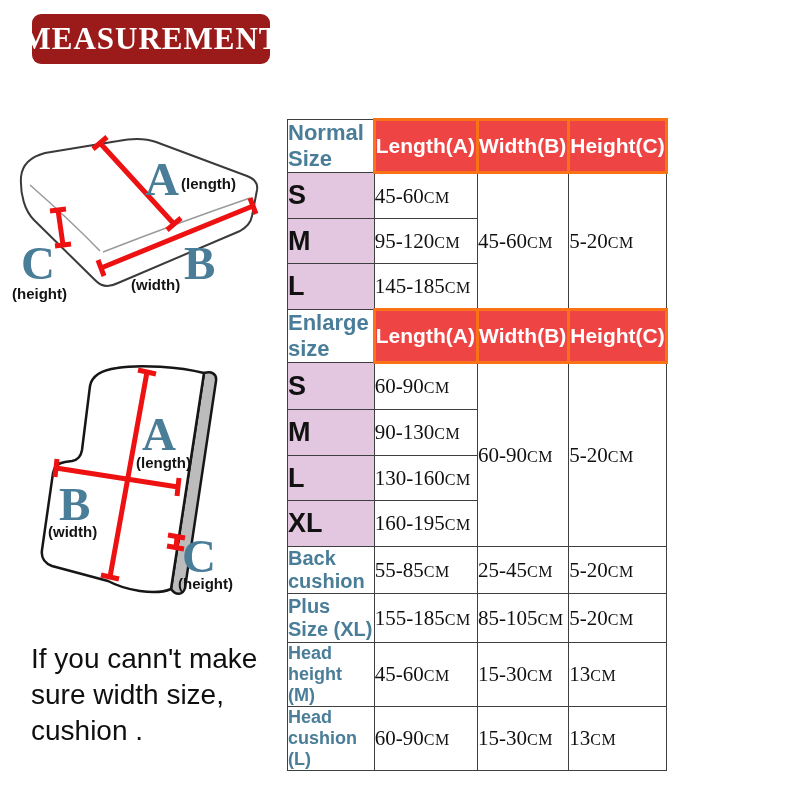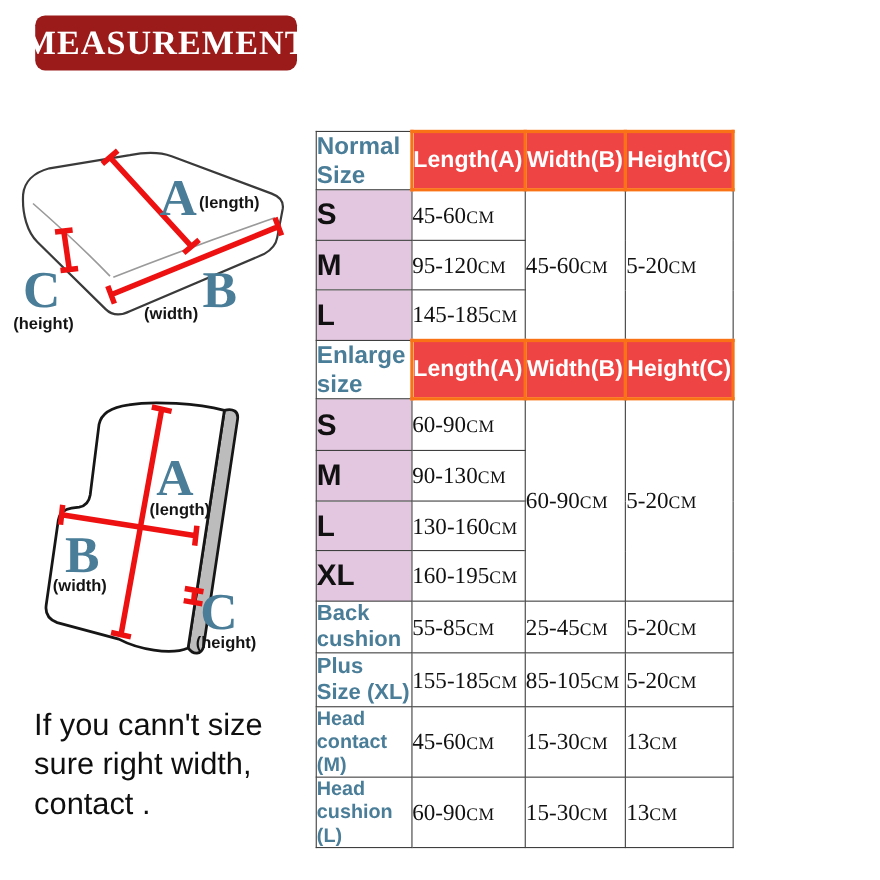--- a/index.html
+++ b/index.html
@@ -167,33 +167,33 @@
         <td class="val">25-45<span class="unit">CM</span></td>
         <td class="val">5-20<span class="unit">CM</span></td>
       </tr>
       <tr class="h48">
         <td class="tlabel">Plus Size (XL)</td>
         <td class="val">155-185<span class="unit">CM</span></td>
         <td class="val">85-105<span class="unit">CM</span></td>
         <td class="val">5-20<span class="unit">CM</span></td>
       </tr>
       <tr class="h45">
-        <td class="tlabel small">Head contact (M)</td>
+        <td class="tlabel small">Head height (M)</td>
         <td class="val">45-60<span class="unit">CM</span></td>
         <td class="val">15-30<span class="unit">CM</span></td>
         <td class="val">13<span class="unit">CM</span></td>
       </tr>
       <tr class="h44">
         <td class="tlabel small">Head cushion (L)</td>
         <td class="val">60-90<span class="unit">CM</span></td>
         <td class="val">15-30<span class="unit">CM</span></td>
         <td class="val">13<span class="unit">CM</span></td>
       </tr>
     </tbody>
   </table>
 
   <div class="note">
-    <div>If you cann't size</div>
-    <div>sure right width,</div>
-    <div>contact .</div>
+    <div>If you cann't make</div>
+    <div>sure width size,</div>
+    <div>cushion .</div>
   </div>
 
 </div>
 
 </body></html>

